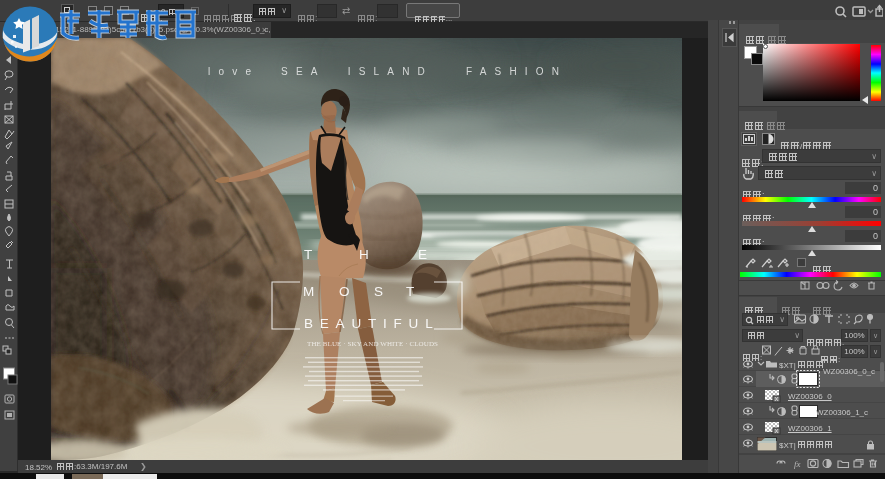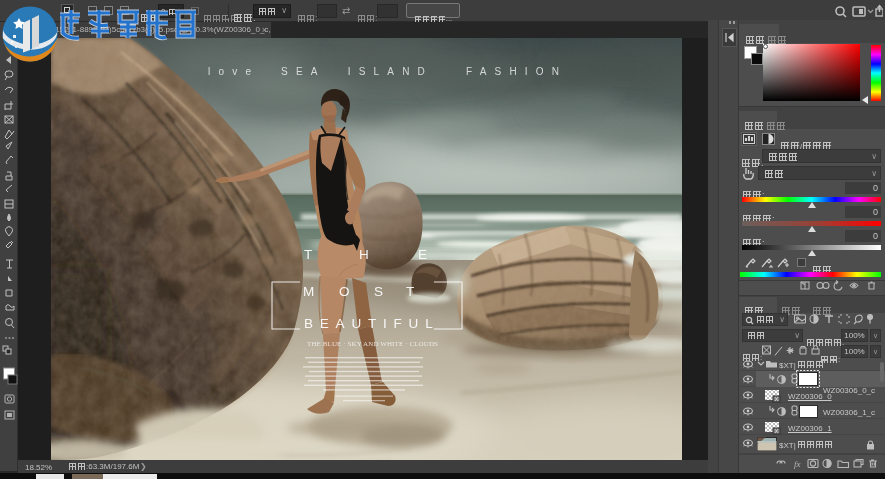--- a/index.html
+++ b/index.html
@@ -400,21 +400,21 @@
 <g opacity="0.5">
             <rect x="284" y="357.5" width="58" height="1.3"></rect>
             <rect x="292" y="362" width="42" height="1.3"></rect>
           </g>
 </g>
 </svg>
 </div>
 
 <div class="abs" style="left:18px;top:460px;width:690px;height:13px;background:#3d3d3d;color:#c2c2c2;font-size:8px">
 <span class="abs" style="left:7px;top:3px">18.52%</span>
-<span class="abs" style="left:50px;top:2px"><span class="z s7"></span><span class="z s7"></span>:63.3M/197.6M</span>
+<span class="abs" style="left:38px;top:2px"><span class="z s7"></span><span class="z s7"></span>:63.3M/197.6M</span>
 <span class="abs" style="left:122px;top:2px;color:#9a9a9a">❯</span>
 </div>
 <div class="abs" style="left:0;top:471px;width:18px;height:8px;background:#2a2a2a"></div>
 
 <div class="abs" style="left:0;top:473px;width:885px;height:6px;background:#0d0d0d"></div>
 <div class="abs" style="left:36px;top:474px;width:28px;height:5px;background:#e8e8e8"></div>
 <div class="abs" style="left:72px;top:474px;width:31px;height:5px;background:#7a6a58"></div>
 <div class="abs" style="left:103px;top:474px;width:54px;height:5px;background:#ececec"></div>
 
 <div class="abs" style="left:708px;top:20px;width:177px;height:453px;background:#434343"></div>
@@ -629,23 +629,23 @@
           <rect x="18.5" y="84" width="19" height="2" fill="#b9c4bf"></rect>
         </g>
 
 <g transform="translate(128,84)">
           <rect x="0" y="3" width="7" height="5.5" fill="#bdbdbd"></rect>
           <path d="M1.5 3 v-1 a2 2 0 0 1 4 0 v1" fill="none" stroke="#bdbdbd" stroke-width="1.1"></path>
         </g>
 </svg>
 <span class="abs" style="left:40px;top:4px">$XT|</span>
       <span class="abs" style="left:58px;top:3px"><span class="z s7"></span><span class="z s7"></span><span class="z s7"></span></span>
-<span class="abs" style="left:84px;top:29px">WZ00306_0_c</span>
+<span class="abs" style="left:84px;top:10px">WZ00306_0_c</span>
 <span class="abs" style="left:49px;top:35px;text-decoration:underline">WZ00306_0</span>
-<span class="abs" style="left:84px;top:51px">WZ00306_1_c</span>
+<span class="abs" style="left:77px;top:51px">WZ00306_1_c</span>
 <span class="abs" style="left:49px;top:67px;text-decoration:underline">WZ00306_1</span>
 <span class="abs" style="left:40px;top:84px">$XT|</span>
       <span class="abs" style="left:58px;top:83px"><span class="z s7"></span><span class="z s7"></span><span class="z s7"></span><span class="z s7"></span></span>
 </div>
 
 <div class="abs" style="left:739px;top:453px;width:146px;height:2px;background:#424242"></div>
 <svg class="abs" style="left:776px;top:458px" width="104" height="11" viewBox="0 0 104 11">
       <g stroke="#b8b8b8" stroke-width="1.1" fill="none">
         <path d="M1 5.5 a2.5 2.5 0 0 1 5 0 M4 5.5 a2.5 2.5 0 0 1 5 0" transform="translate(0,0)"></path>
         <text x="18" y="9" font-size="9" fill="#b8b8b8" stroke="none" font-style="italic" font-family="Liberation Serif">fx</text>

